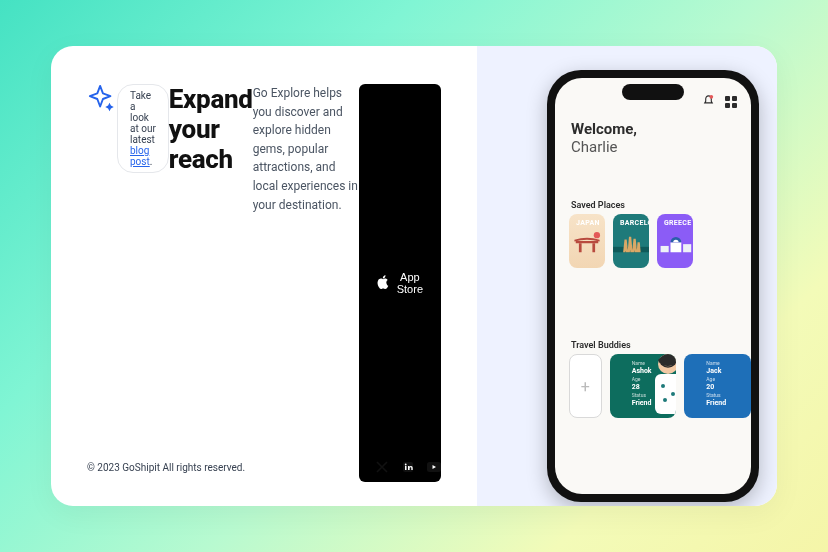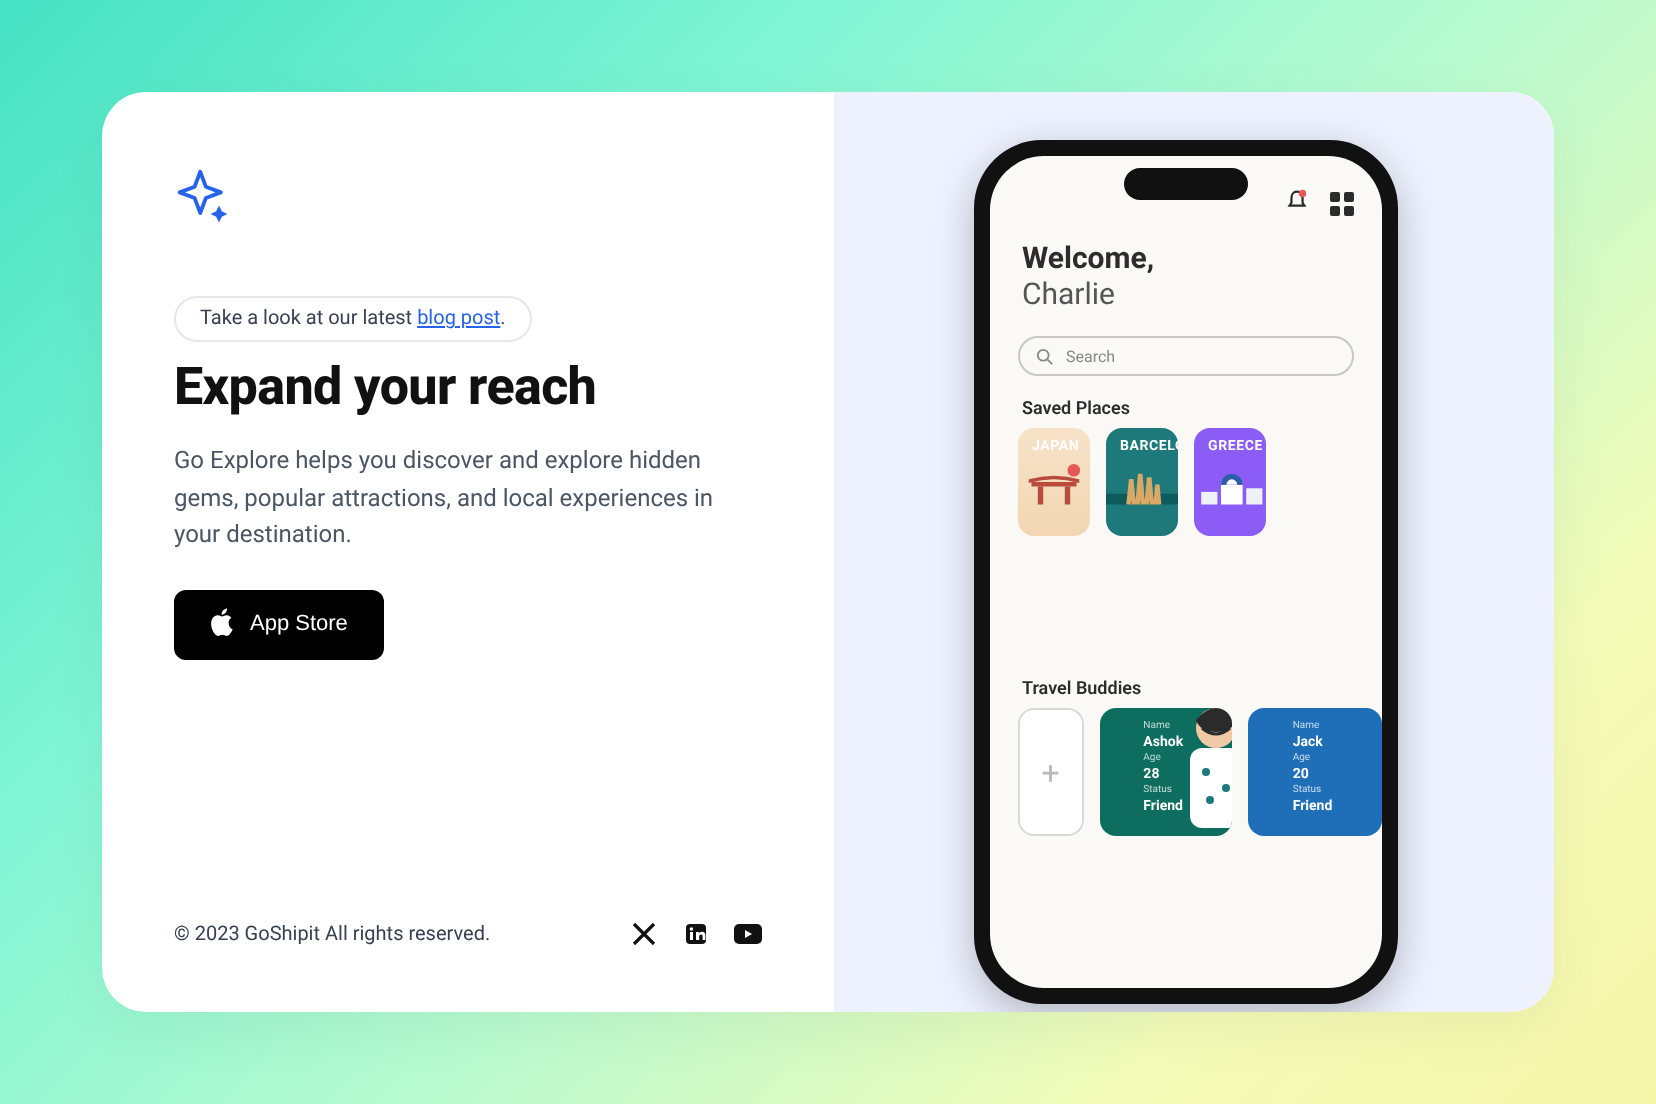--- a/index.html
+++ b/index.html
@@ -12,23 +12,23 @@
   }
   .card {
     width: 726px; height: 460px;
     background: #fff;
     border-radius: 22px;
     display: flex;
     overflow: hidden;
     box-shadow: 0 8px 30px rgba(0,0,0,0.05);
   }
   .left {
-    width: 366px;
+    width: 426px;
     padding: 38px 36px 24px 36px;
-    display: flex; flex-direction: column;
+    display: flex; flex-direction: row;
     position: relative;
   }
   .right {
     flex: 1;
     background: #eef2ff;
     position: relative;
     overflow: hidden;
   }
   .logo-icon { width: 30px; height: 30px; margin-bottom: 34px; }
   .announce {
@@ -217,27 +217,20 @@
               <i></i>
               <i></i>
             </span>
         </div>
 
         <div class="welcome">
           <span>Welcome,</span>
           <span class="name">Charlie</span>
         </div>
 
-        <div class="search">
-          <svg width="9" height="9" viewBox="0 0 10 10">
-              <circle cx="4" cy="4" r="3" fill="none" stroke="#888" stroke-width="1"></circle>
-              <line x1="6.4" y1="6.4" x2="9" y2="9" stroke="#888" stroke-width="1"></line>
-            </svg>
-          <span>Search</span>
-        </div>
 
         <div class="section-title saved-title">Saved Places</div>
 
         <div class="place-grid">
           <div class="place" style="background:linear-gradient(#f7e3c8,#f2d6b3)">
             <span>JAPAN</span>
             <svg viewBox="0 0 80 50" style="position:absolute;inset:0;width:100%;height:100%">
                 <rect x="15" y="25" width="50" height="5" fill="#b84a3e"></rect>
                 <rect x="22" y="30" width="6" height="20" fill="#b84a3e"></rect>
                 <rect x="52" y="30" width="6" height="20" fill="#b84a3e"></rect>

